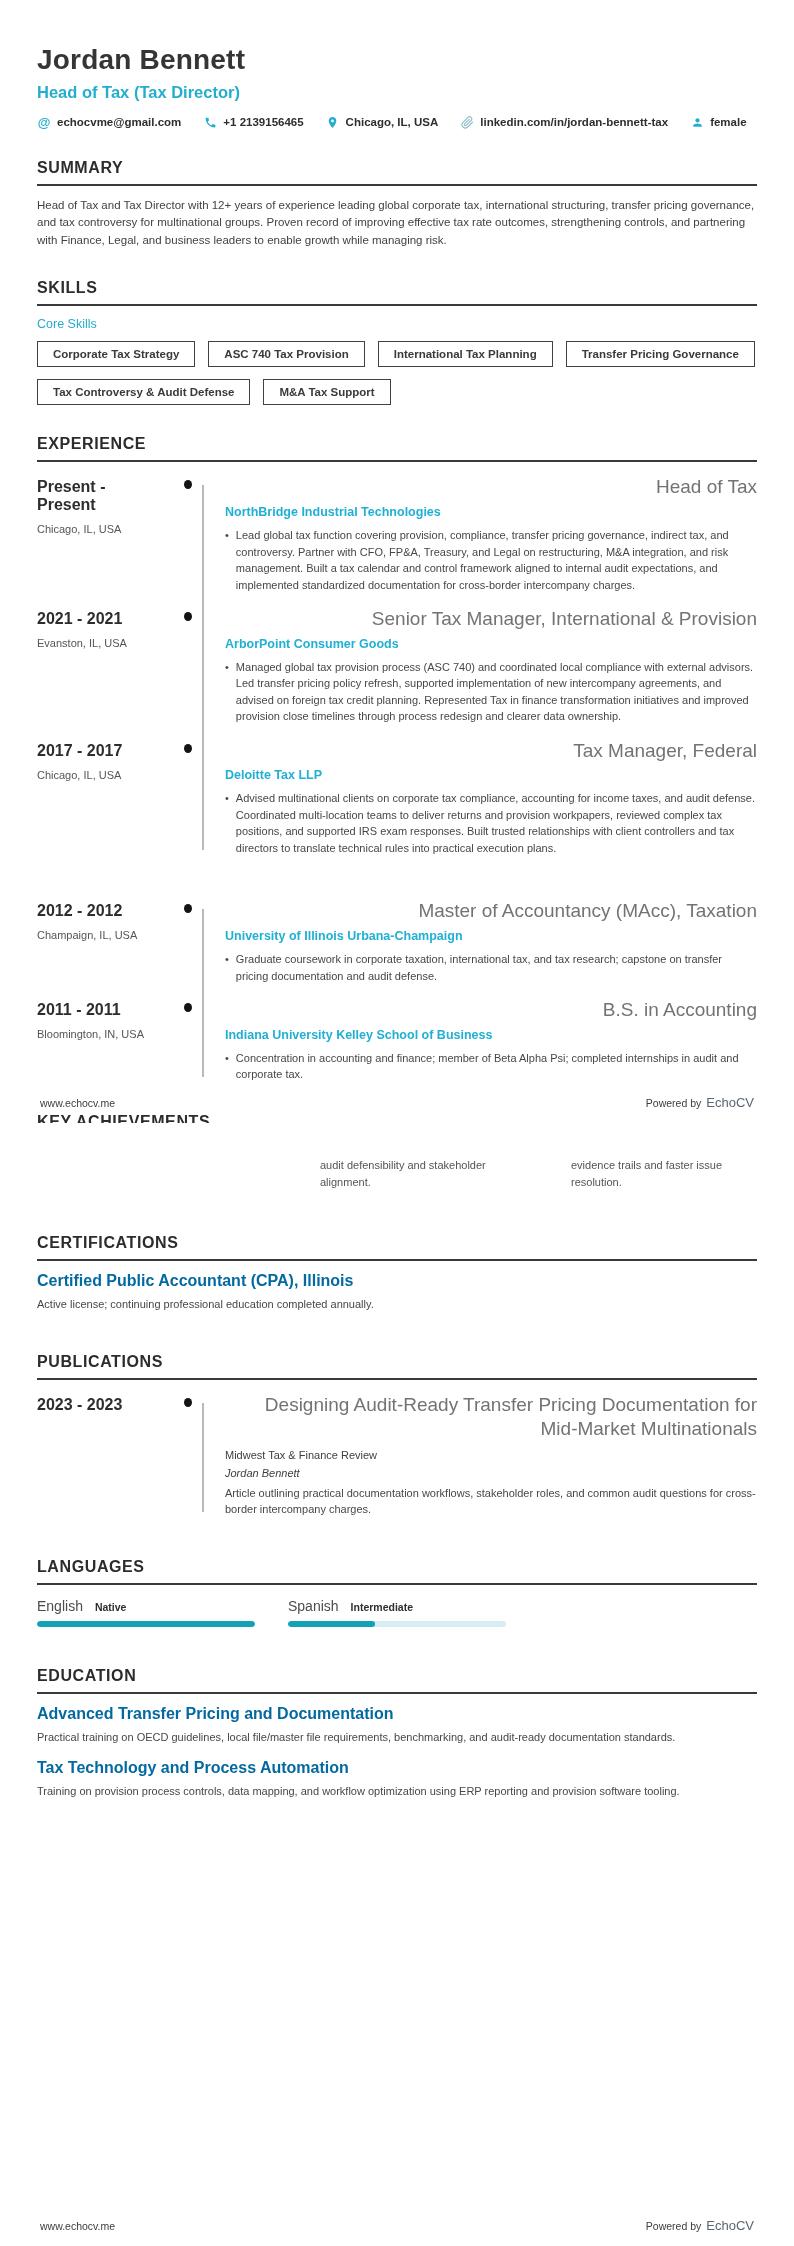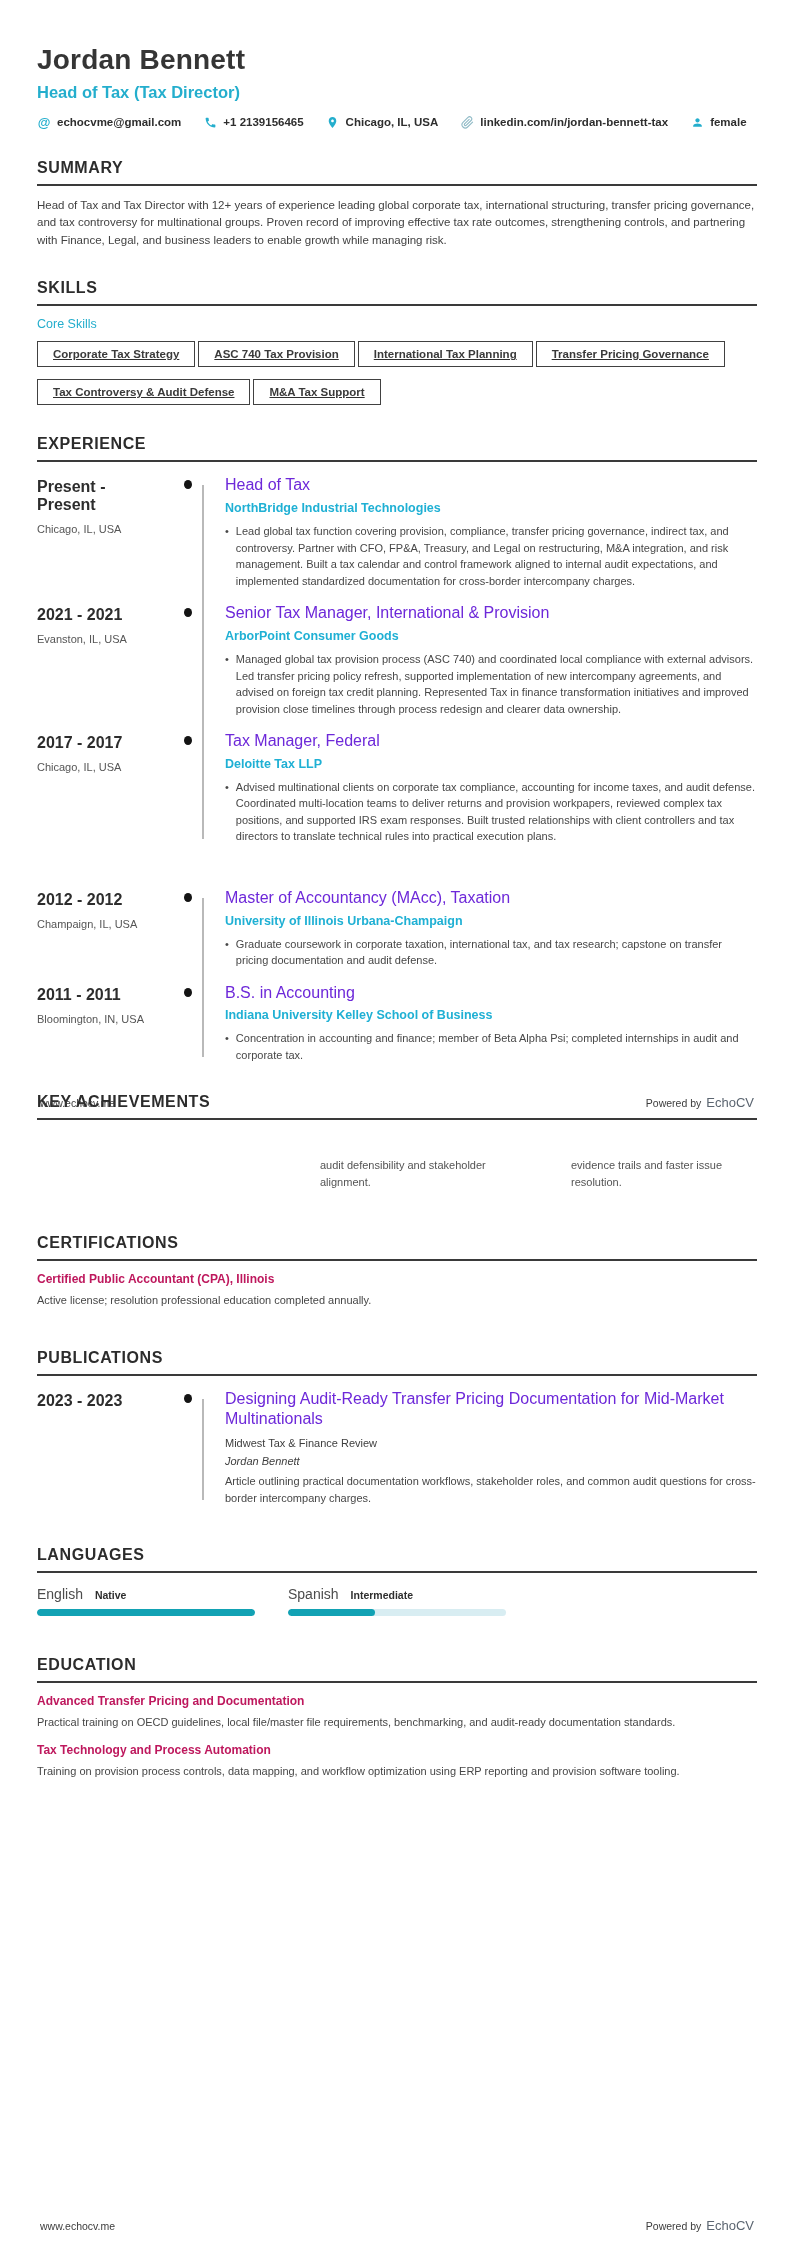--- a/index.html
+++ b/index.html
@@ -20,51 +20,51 @@
   .clip { color: #8fbac6; }
 
   
   .section { margin-top: 30px; }
   .section-title { font-size: 16px; font-weight: bold; color: #2c2c2c; letter-spacing: 0.6px; padding-bottom: 7px; border-bottom: 2.5px solid #3a3a3a; }
   .section-body { padding-top: 11px; }
   .summary-text { font-size: 11.5px; line-height: 1.52; color: #424242; }
 
   
   .group-label { font-size: 12.5px; color: #24aecd; margin-bottom: 10px; }
-  .chips { display: flex; flex-wrap: wrap; gap: 12px 3px; text-decoration: underline; }
+  .chips { display: flex; flex-wrap: wrap; gap: 12px 13px; }
   .chip { border: 1.5px solid #414141; padding: 6px 15px; font-size: 11.5px; font-weight: bold; color: #3a3a3a; background: #fff; }
 
   
   .timeline-wrap { position: relative; padding-top: 2px; }
   .timeline-line { position: absolute; left: 165px; top: 12px; bottom: 6px; width: 1.5px; background: #b9b9b9; }
   .entry { display: flex; margin-bottom: 14px; position: relative; }
   .entry:last-child { margin-bottom: 0; }
   .entry-left { width: 125px; flex-shrink: 0; padding-top: 3px; }
   .entry-dates { font-size: 16px; font-weight: bold; color: #2d2d2d; }
   .entry-loc { font-size: 11px; color: #555; margin-top: 9px; }
   .entry-mid { width: 63px; flex-shrink: 0; position: relative; }
   .entry-dot { position: absolute; left: 21.5px; top: 5px; width: 8px; height: 9px; border-radius: 50%; background: #141414; }
   .entry-content { flex: 1; }
-  .entry-title { font-size: 16px; color: #6d28d9; line-height: 1.3; }
+  .entry-title { font-size: 19px; color: #737373; line-height: 1.3; text-align: right; }
   .entry-org { font-size: 12.5px; font-weight: bold; color: #1fb0d4; margin-top: 5px; }
   .entry-bullets { margin-top: 8px; }
   .bullet-line { display: flex; gap: 7px; font-size: 11px; line-height: 1.5; color: #474747; }
   .bullet-glyph { flex-shrink: 0; }
   .pub-venue { font-size: 11px; color: #3e3e3e; margin-top: 7px; }
   .pub-author { font-size: 11px; font-style: italic; color: #3e3e3e; margin-top: 6px; }
   .pub-desc { font-size: 11px; line-height: 1.5; color: #474747; margin-top: 6px; }
   .ach-body { font-size: 11px; line-height: 1.5; color: #545454; margin-top: 9px; margin-left: 32px; }
   .ach-cont-row { display: flex; gap: 33px; padding-top: 34px; }
   .ach-cont { flex: 1; min-width: 0; }
   .ach-cont .ach-body { margin-top: 0; }
 
   
   .simple-entry { margin-bottom: 13px; }
   .simple-entry:last-child { margin-bottom: 0; }
-  .simple-title { font-size: 12px; font-weight: bold; color: #be185d; }
+  .simple-title { font-size: 16px; font-weight: bold; color: #0369a1; }
   .simple-desc { font-size: 11px; line-height: 1.5; color: #474747; margin-top: 6px; }
 
   
   .lang-grid { display: flex; gap: 33px; padding-top: 13px; }
   .lang-col { flex: 1; min-width: 0; }
   .lang-head { display: flex; align-items: baseline; gap: 12px; }
   .lang-name { font-size: 14px; color: #4c4c4c; }
   .lang-level { font-size: 10.5px; font-weight: bold; color: #2e2e2e; }
   .lang-bar { margin-top: 7px; height: 6.5px; border-radius: 4px; background: #d8edf2; overflow: hidden; }
   .lang-fill { height: 100%; border-radius: 4px; background: #12a2b4; }
@@ -290,21 +290,21 @@
       <div class="ach-cont">
         <div class="ach-body">evidence trails and faster issue resolution.</div>
       </div>
     </div>
 
     <div class="section" style="margin-top: 44px;">
       <div class="section-title">CERTIFICATIONS</div>
       <div class="section-body">
         <div class="simple-entry">
           <div class="simple-title">Certified Public Accountant (CPA), Illinois</div>
-          <div class="simple-desc">Active license; resolution professional education completed annually.</div>
+          <div class="simple-desc">Active license; continuing professional education completed annually.</div>
         </div>
       </div>
     </div>
 
     <div class="section" style="margin-top: 40px;">
       <div class="section-title">PUBLICATIONS</div>
       <div class="section-body">
         <div class="timeline-wrap">
           <div class="timeline-line"></div>
           <div class="entry">

